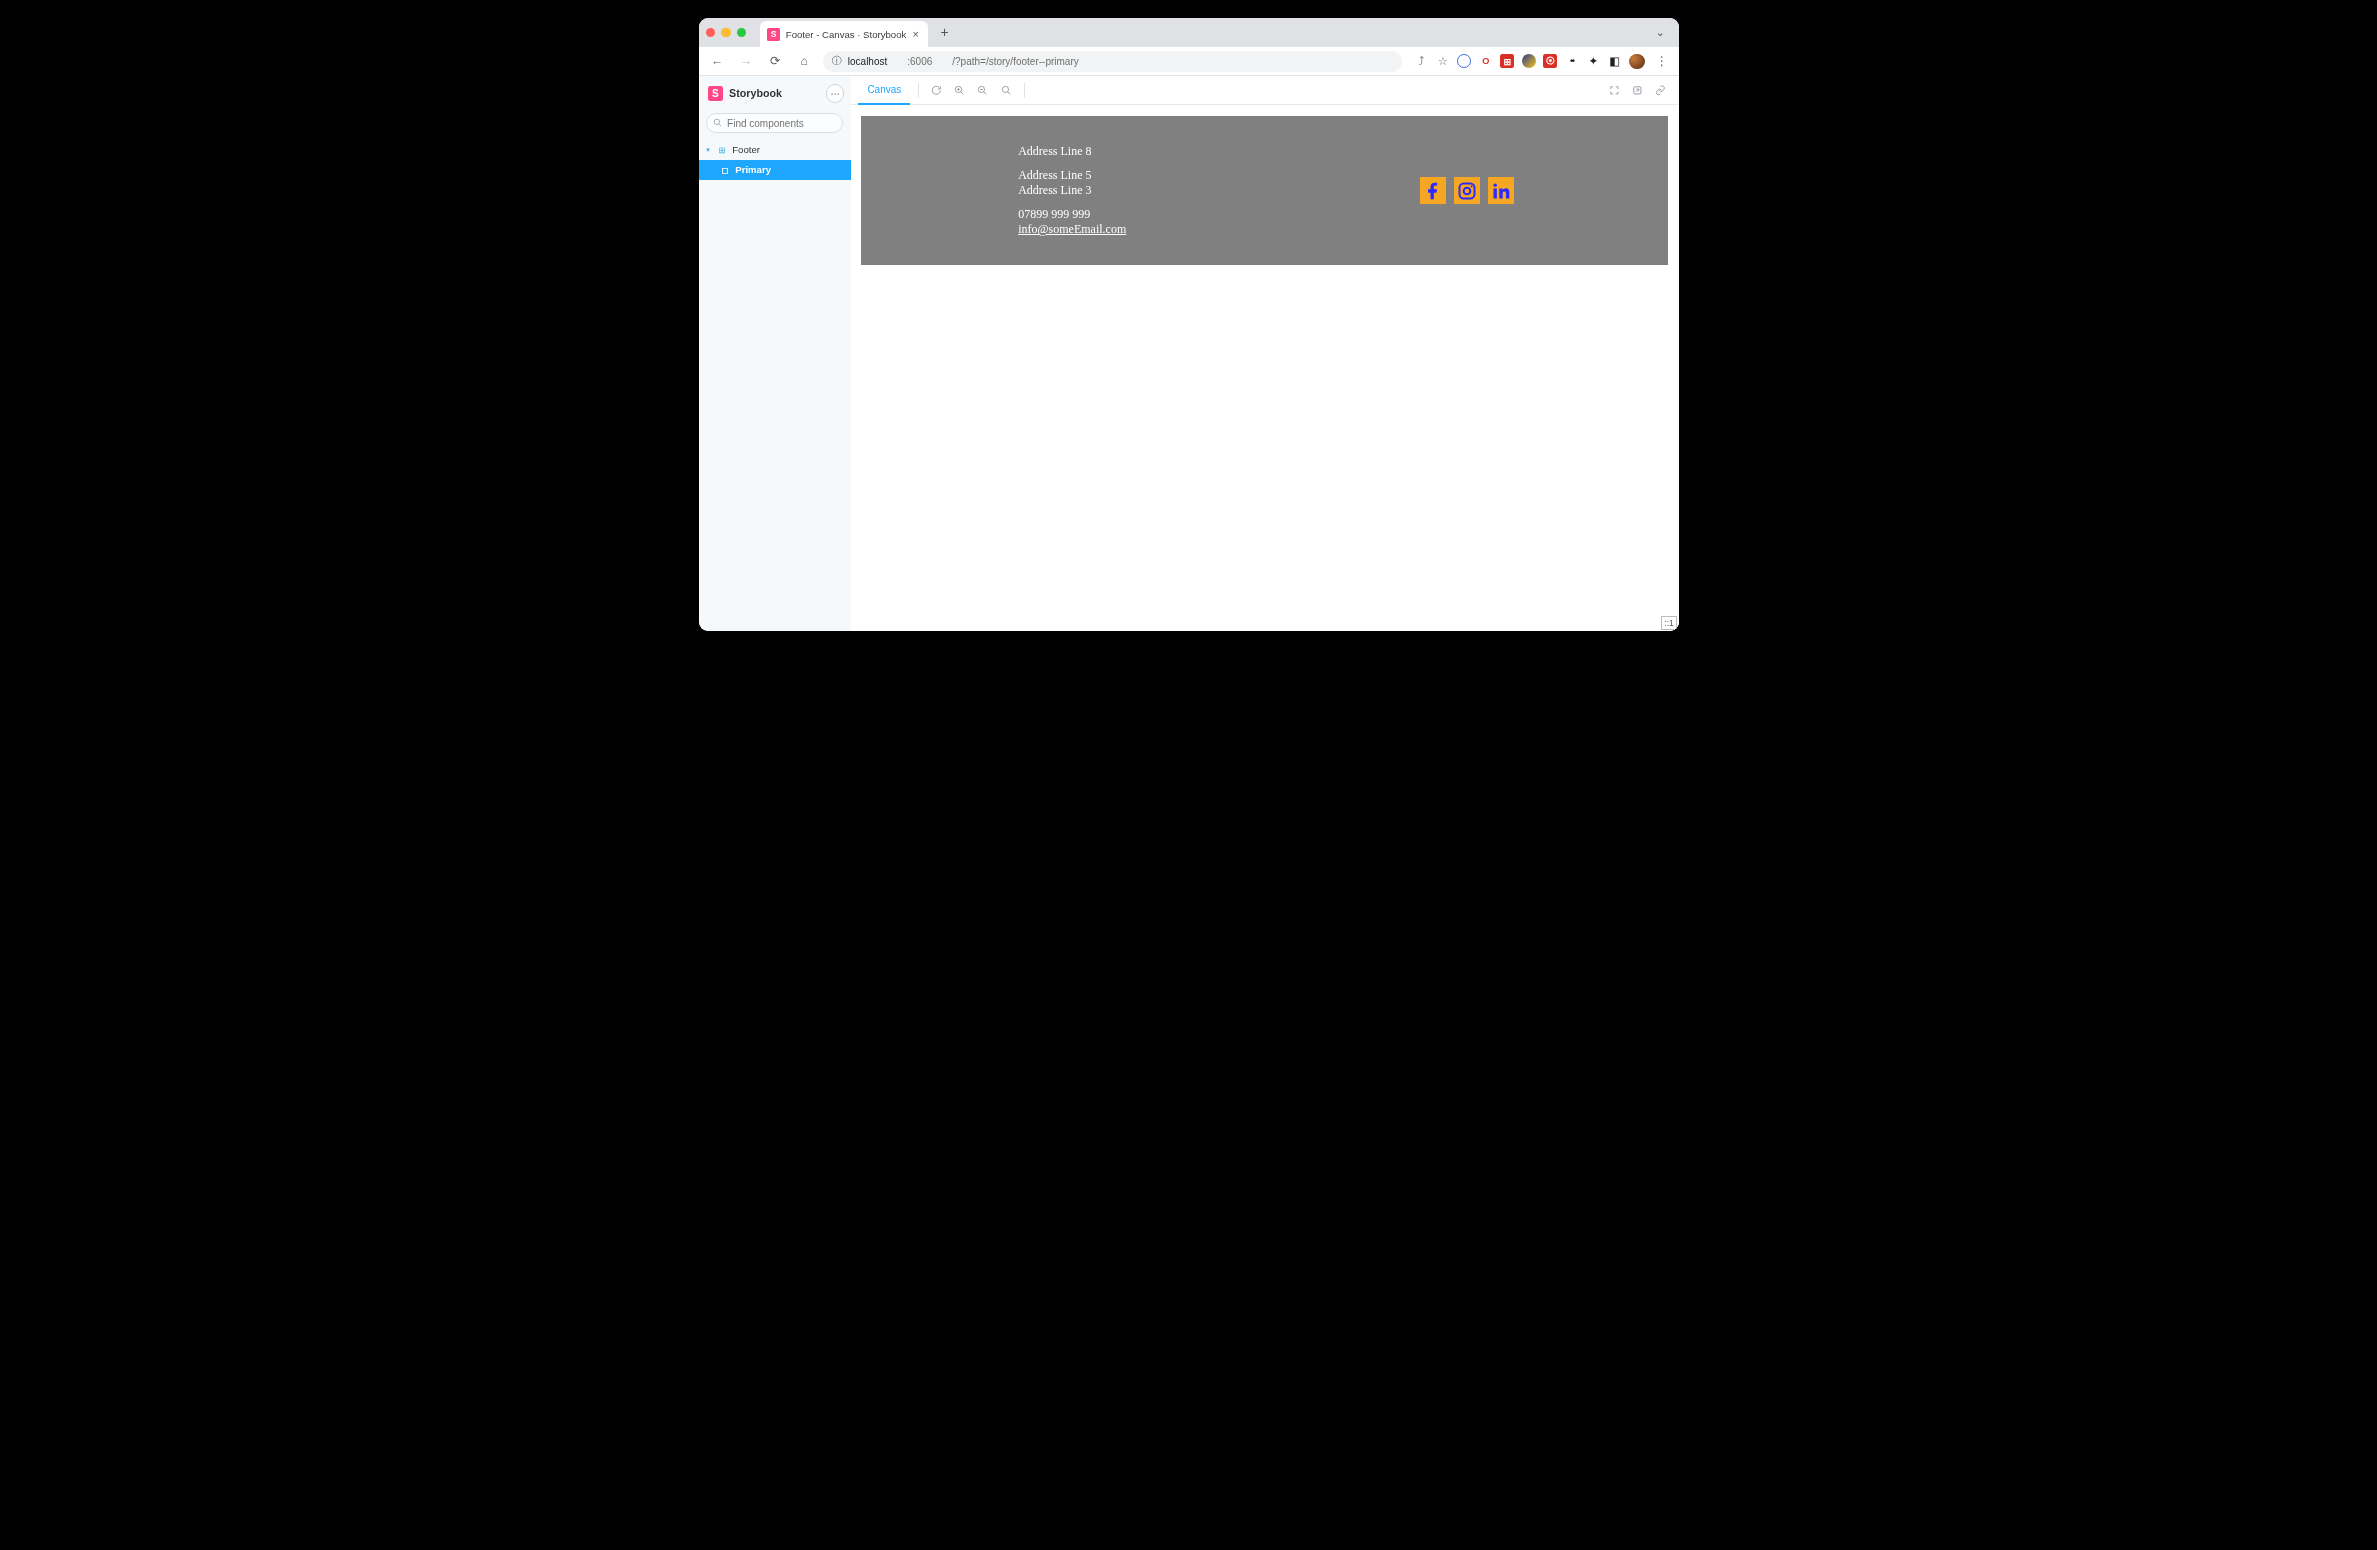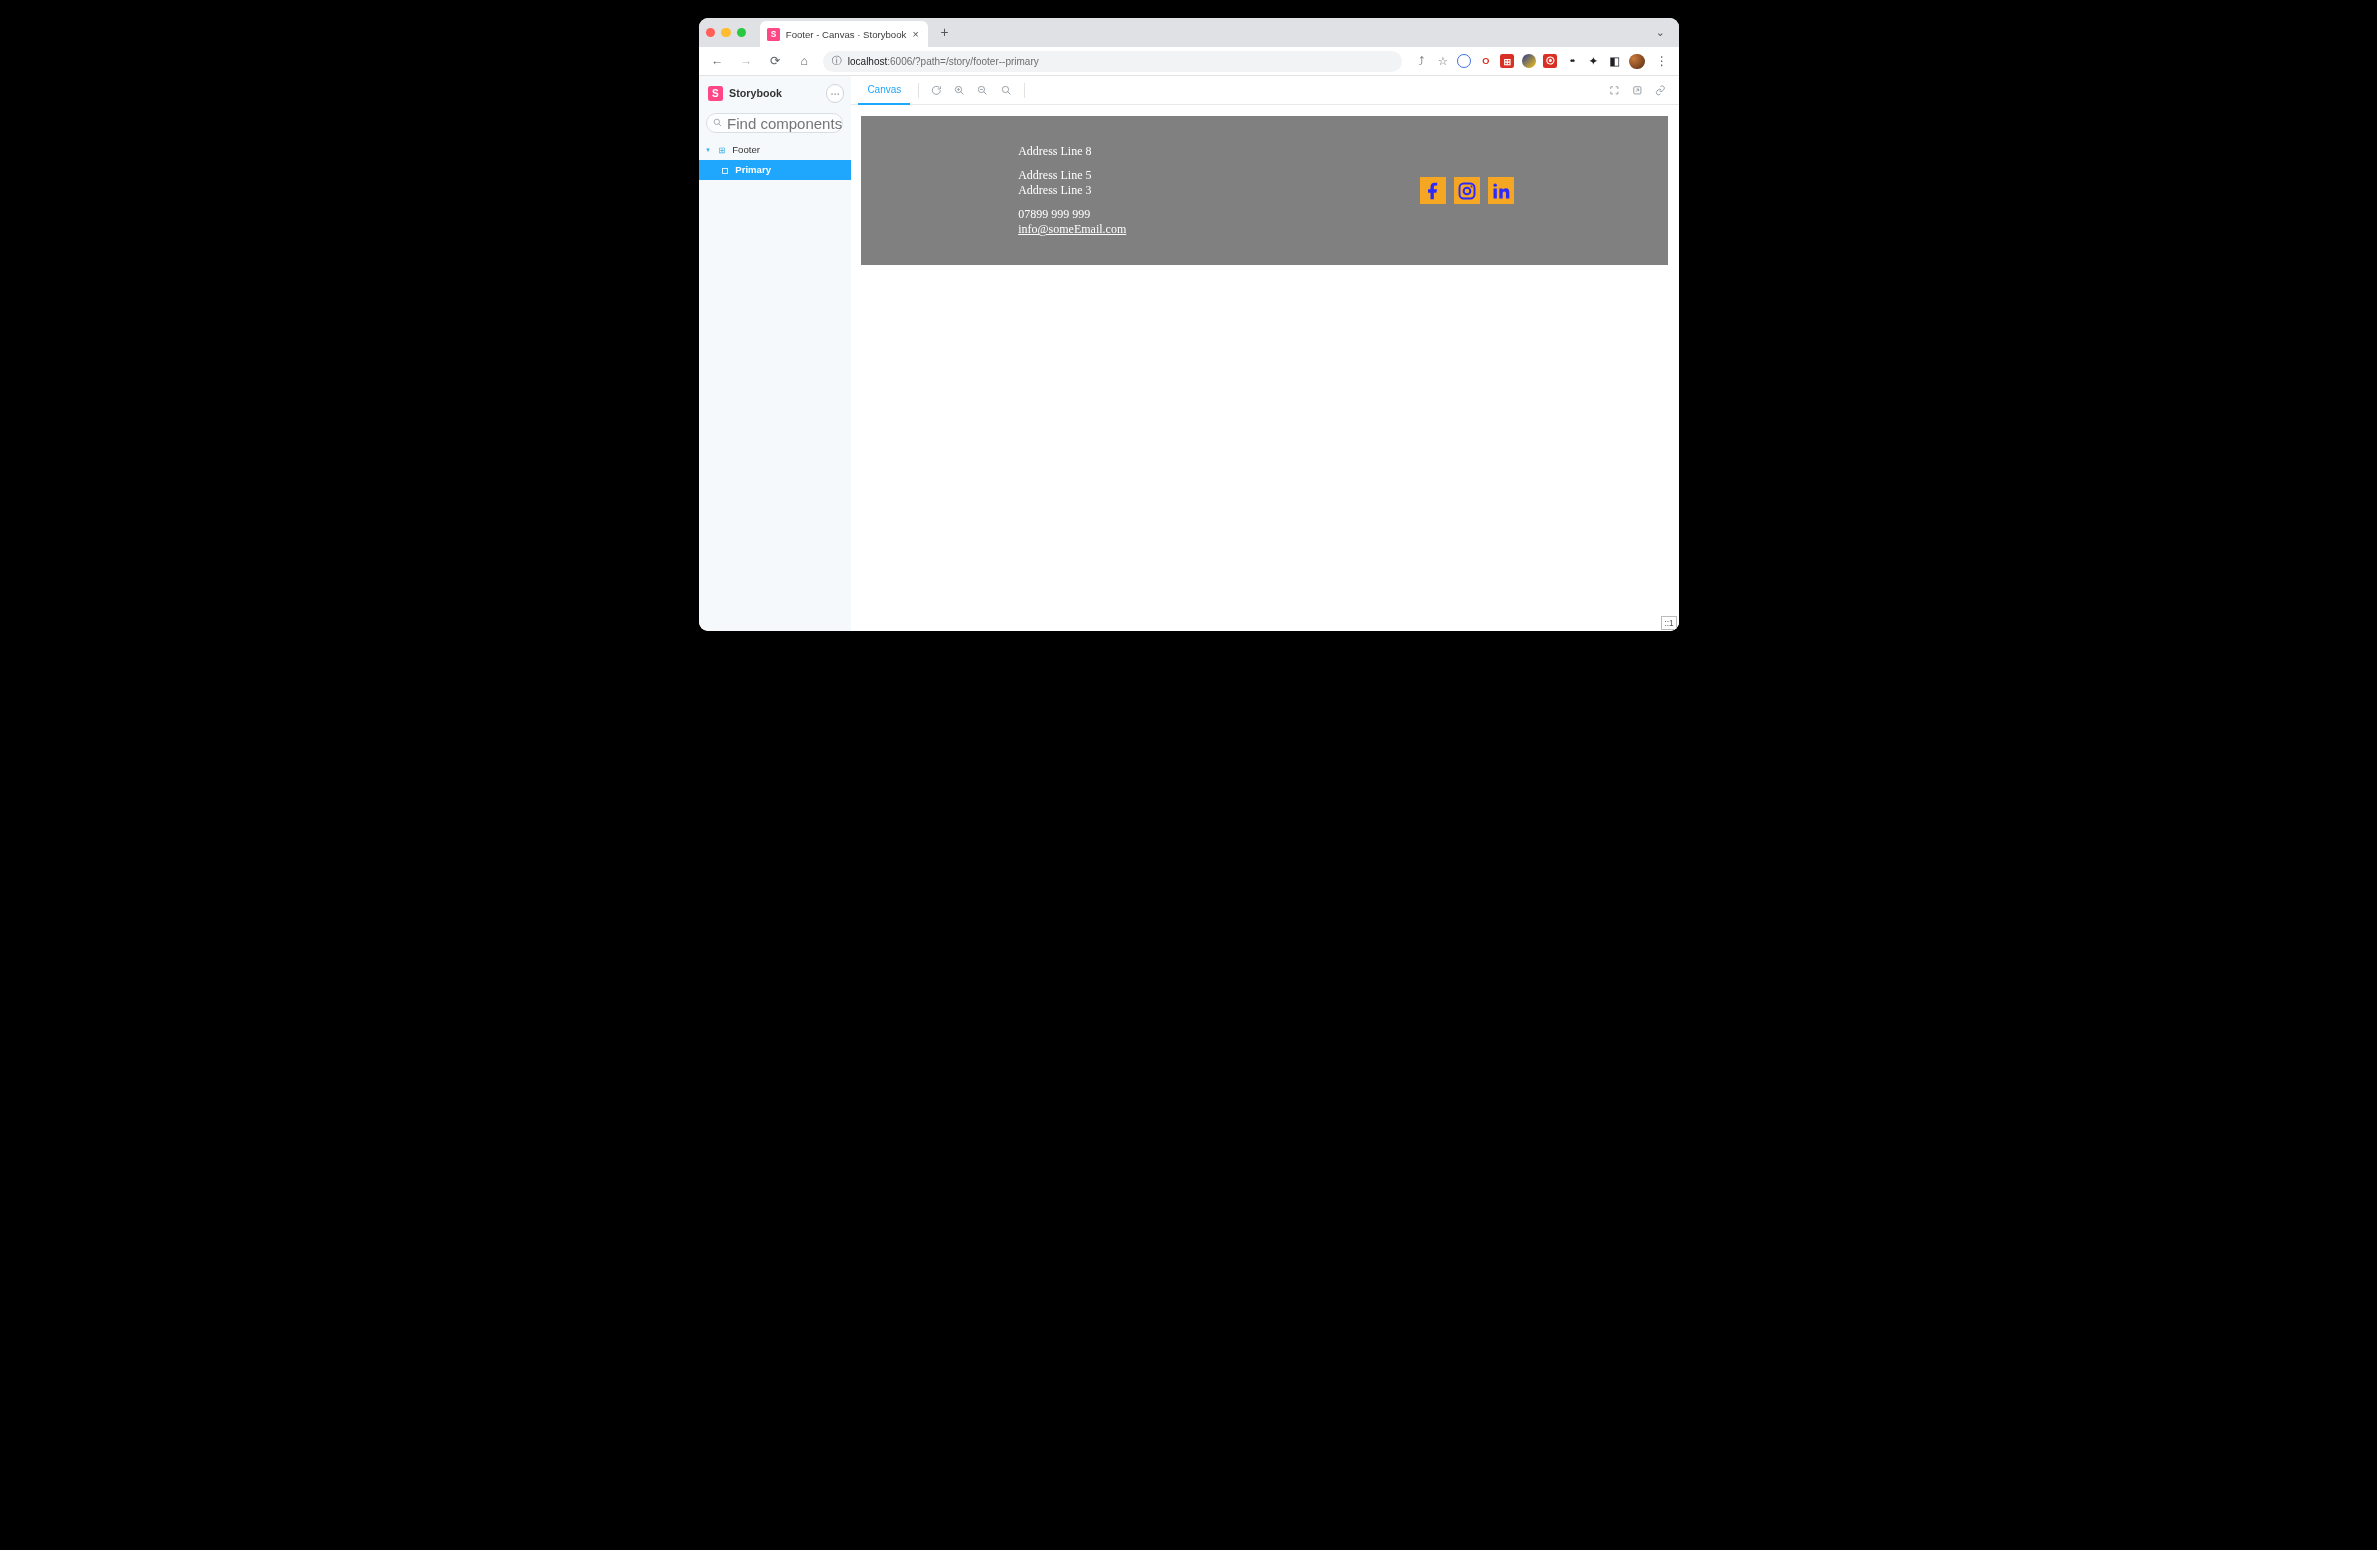--- a/index.html
+++ b/index.html
@@ -97,21 +97,21 @@
     border-radius: 10.7px;
     display: flex;
     align-items: center;
     padding: 0 9.2px;
     gap: 6.1px;
     font-size: 10px;
     color: #5f6368;
   }
   .omnibox .info { font-size: 10px; }
   .omnibox .url-host { color: #202124; }
-  .omnibox .url-path { color: #6e6e6e; }
+  .omnibox .url-path { color: #6e6e6e; margin-left: 20px; }
   .ext-row { display: flex; align-items: center; gap: 7.7px; padding-left: 4.6px; }
   .ext { width: 13.8px; height: 13.8px; border-radius: 2.3px; display:flex; align-items:center; justify-content:center; font-size:9.2px; }
   .ext.share  { color:#5f6368; font-size:11.5px; }
   .ext.star   { color:#5f6368; font-size:11.5px; }
   .ext.puzzle { color:#202124; font-size:11.5px; }
   .ext.panel  { color:#202124; font-size:11.5px; }
   .avatar { width:15.3px; height:15.3px; border-radius:50%; background: radial-gradient(circle at 30% 30%, #c97a3a 0%, #6b3a1b 80%); }
   .kebab  { font-size:12.3px; color:#5f6368; padding:0 3.1px; }
 
   
@@ -161,21 +161,21 @@
     border-radius: 10.7px;
     background: #fcfdfe;
     display:flex; align-items:center;
     padding: 0 6.1px;
     gap: 4.6px;
     color:#73828c;
     font-size: 9.2px;
   }
   .sb-search input {
     flex:1; border:none; background:transparent; outline:none;
-    font-size: 15px; color:#333;
+    font-size: 10px; color:#333;
   }
   .sb-search .kbd {
     border:0.8px solid #d0d5da;
     padding:0 3.1px;
     border-radius:2.3px;
     font-size:8.4px;
     color:#73828c;
     background:#fff;
   }
   .tree { font-size: 9.6px; }

